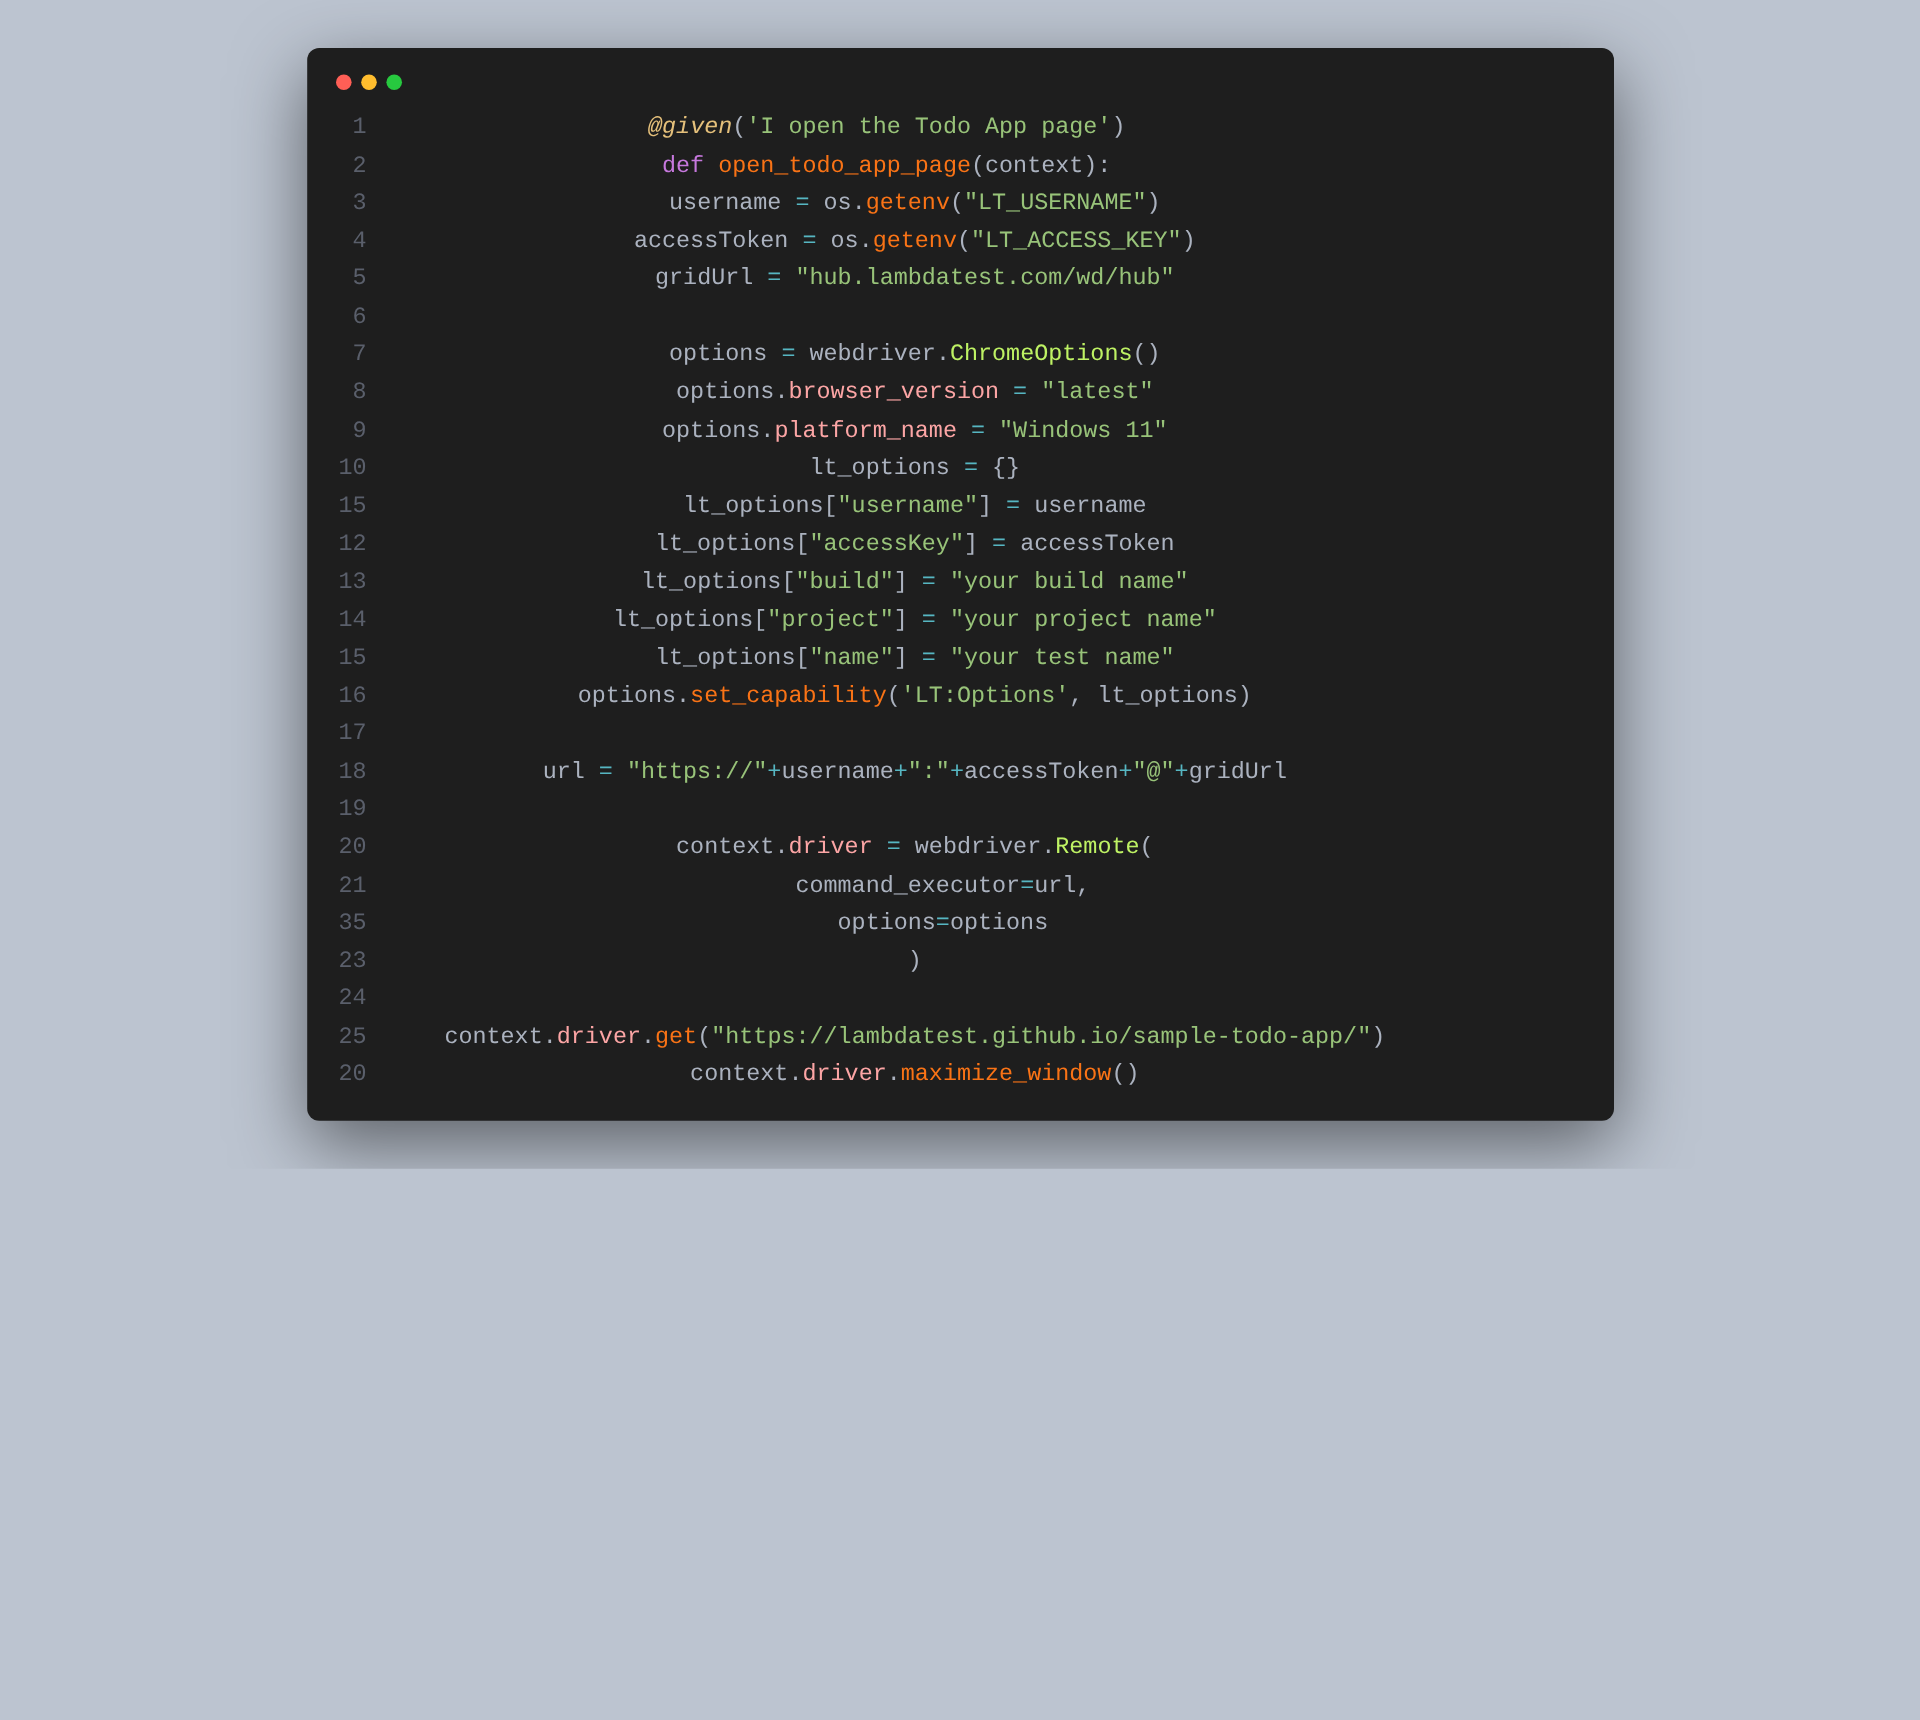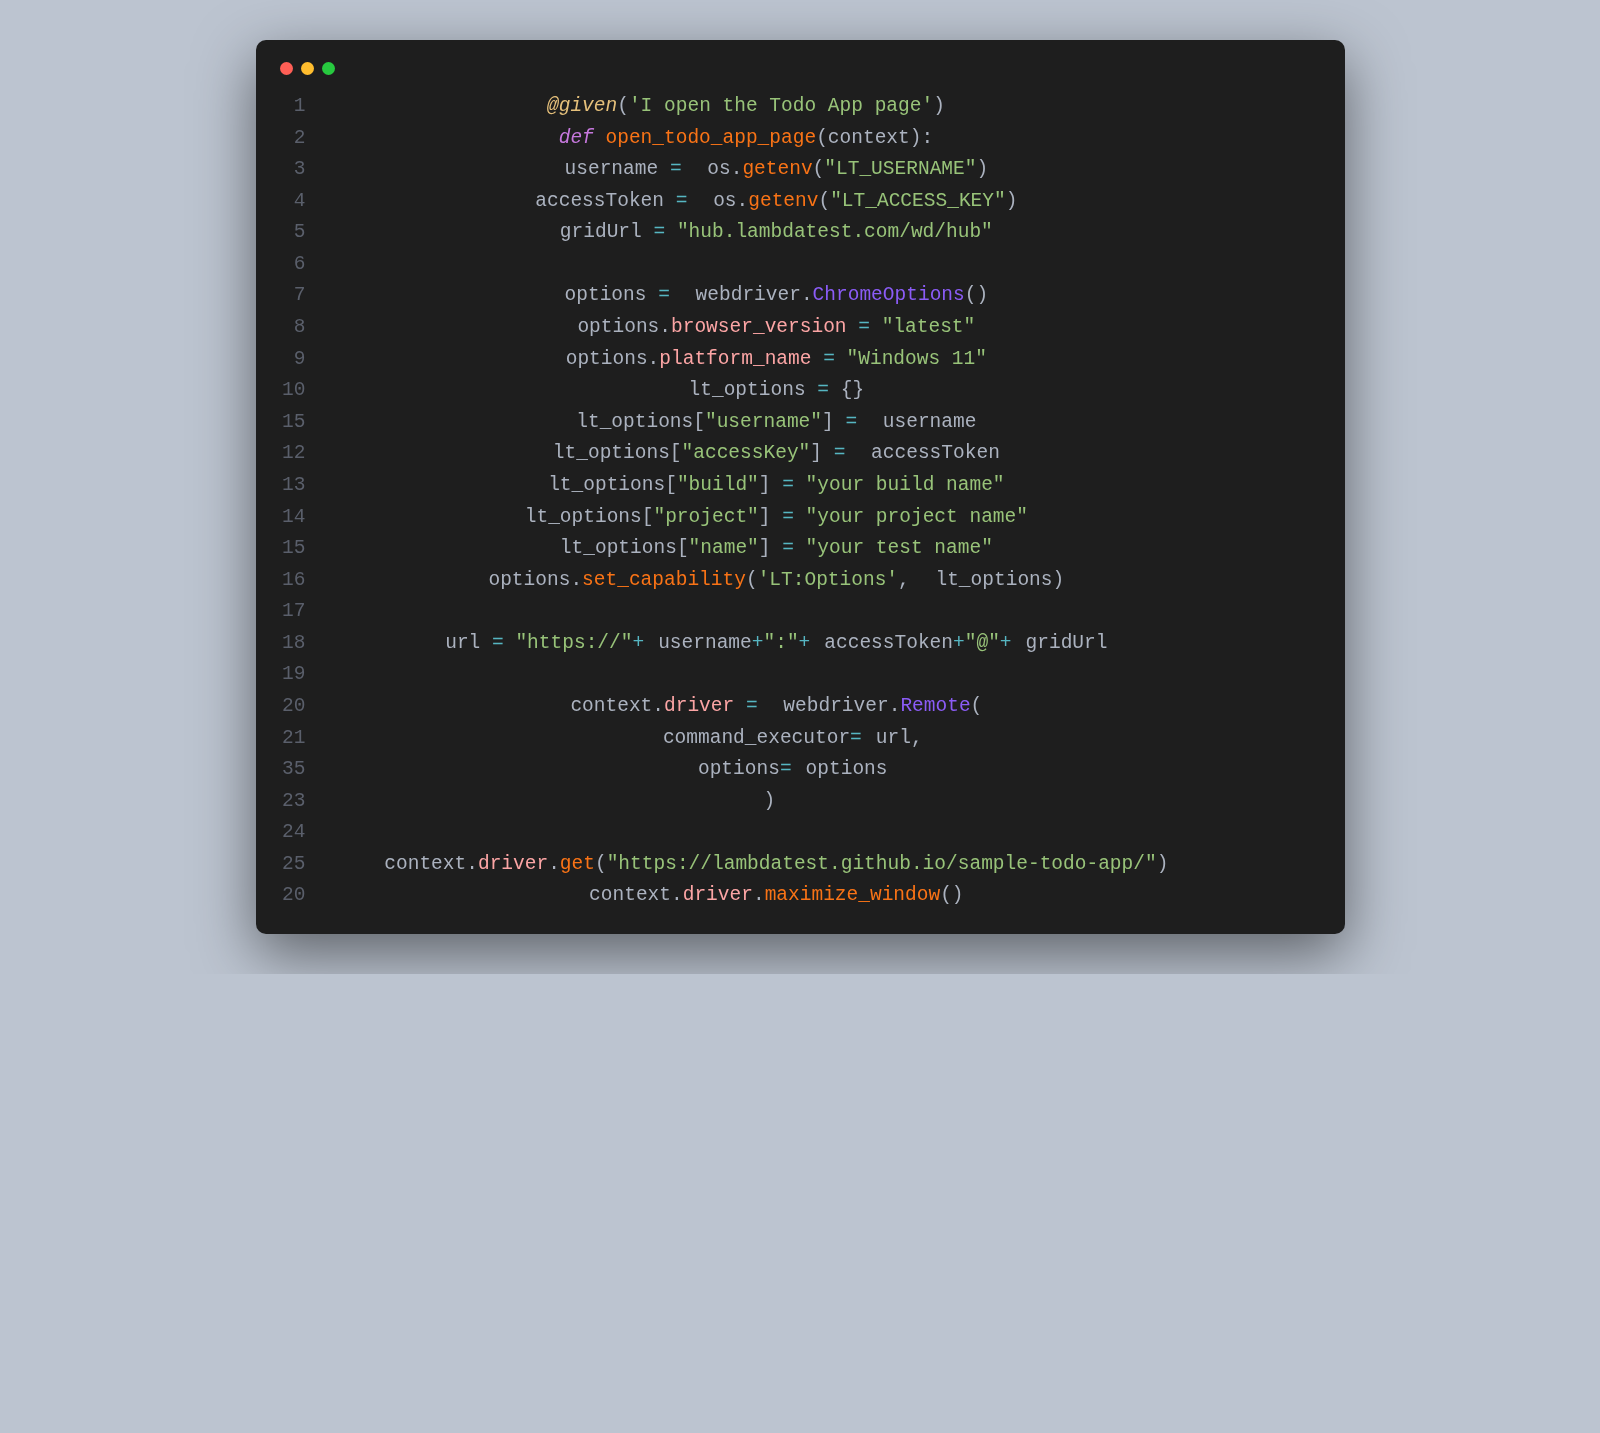--- a/index.html
+++ b/index.html
@@ -46,29 +46,29 @@
     min-width: 28px;
   }
   .gutter div { }
   .code {
     color: #d4d4d4;
     white-space: pre;
     text-align: center;
   }
   .code div { min-height: 1.62em; }
   .tok-dec     { color: #e5c07b; font-style: italic; } 
-  .tok-kw      { color: #c678dd; font-style: italic; } 
+  .tok-kw      { color: #c678dd; } 
   .tok-fn      { color: #f97316; } 
   .tok-param   { color: #abb2bf; } 
   .tok-id      { color: #fca5a5; } 
   .tok-str     { color: #98c379; } 
   .tok-op      { color: #56b6c2; } 
   .tok-punct   { color: #abb2bf; } 
-  .tok-cls     { color: #8b5cf6; margin-top: 20px; } 
-  .tok-plain   { color: #abb2bf; margin-left: 14px; }
+  .tok-cls     { color: #bef264; margin-top: 20px; } 
+  .tok-plain   { color: #abb2bf; }
 </style>
 </head>
 <body>
 
 <div class="window">
   <div class="traffic-lights">
     <span class="tl-red"></span>
     <span class="tl-yellow"></span>
     <span class="tl-green"></span>
   </div>

